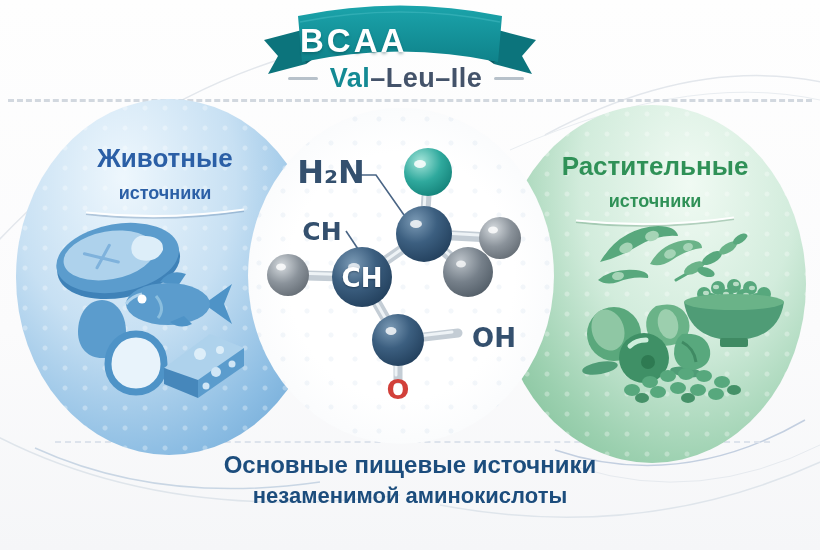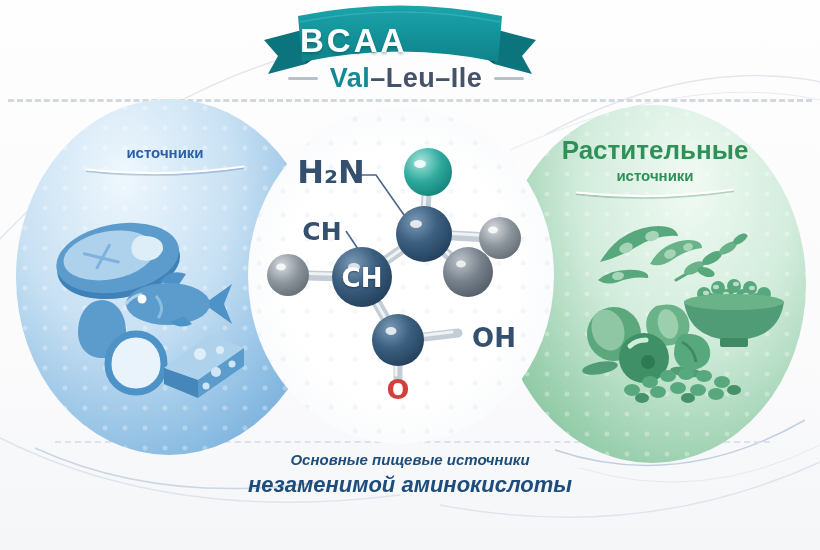--- a/index.html
+++ b/index.html
@@ -44,42 +44,42 @@
   .subtitle-row { position:absolute; left:0; top:63px; width:812px; display:flex; align-items:center;
     justify-content:center; gap:12px; z-index:7; }
   .subtitle-line { width:30px; height:3px; border-radius:2px; background:#b7c1ca; }
   .subtitle-text { font-size:27px; font-weight:800; letter-spacing:0.5px; }
   .subtitle-text .val { color:#148a94; }
   .subtitle-text .rest { color:#44536a; }
 
   
   .panel-head { position:absolute; z-index:4; width:220px; text-align:center; }
   .panel-head .line1 { font-size:26px; font-weight:800; }
-  .panel-head .line2 { font-size:15px; font-weight:700; margin-top:1px; }
+  .panel-head .line2 { font-size:18px; font-weight:700; margin-top:9px; }
   .head-left { left:55px; top:143px; color:#2b5fa6; }
-  .head-right { left:545px; top:135px; color:#2f9157; }
+  .head-right { left:545px; top:151px; color:#2f9157; }
   .swoosh { margin:4px auto 0; display:block; }
 
   
   .food { position:absolute; z-index:4; }
 
   
   .molecule { position:absolute; left:250px; top:115px; z-index:5; }
   .mol-label { position:absolute; z-index:6; transform:translate(-50%,-50%);
     font-family:"DejaVu Sans","Liberation Sans",sans-serif; font-weight:700; color:#34506e; }
   .lbl-amine   { left:331px; top:172px; font-size:32px; }
   .lbl-ch-left { left:322px; top:231px; font-size:25px; }
   .lbl-ch-ball { left:362px; top:278px; font-size:26px; color:#ffffff; text-shadow:0 1px 2px rgba(10,30,50,0.5); }
   .lbl-oh      { left:494px; top:338px; font-size:26px; }
   .lbl-o       { left:398px; top:389px; font-size:27px; color:#d2403a; font-weight:800; }
 
   
   .footer { position:absolute; left:0; top:451px; width:820px; text-align:center; z-index:6; color:#1c4d7d; }
-  .footer .f1 { font-size:15px; font-weight:700;font-style:italic; }
-  .footer .f2 { margin-top:4px; font-size:22px; font-weight:700; display:flex; justify-content:center; gap:21px;font-style:italic; }
+  .footer .f1 { font-size:24px; font-weight:700; }
+  .footer .f2 { margin-top:4px; font-size:22px; font-weight:700; display:flex; justify-content:center; gap:21px; }
   .footer .f2 .bold { font-weight:800; }
 </style>
 </head>
 <body>
 
 <div class="stage">
 
   <svg class="arcs" width="820" height="550" viewBox="0 0 820 550">
     <path d="M-15,255 Q130,95 320,48" fill="none" stroke="#e3e7ec" stroke-width="1.5"></path>
     <path d="M545,135 Q700,52 835,85" fill="none" stroke="#e3e7ec" stroke-width="1.5"></path>
@@ -114,20 +114,21 @@
   </svg>
   <div class="banner-title">BCAA</div>
 
   <div class="subtitle-row">
     <span class="subtitle-line"></span>
     <span class="subtitle-text"><span class="val">Val</span><span class="rest">–Leu–Ile</span></span>
     <span class="subtitle-line"></span>
   </div>
 
   <div class="panel-head head-left">
+    <div class="line1">Животные</div>
     <div class="line2">источники</div>
     <svg class="swoosh" width="170" height="14" viewBox="0 0 170 14">
       <path d="M6,6 Q85,15 164,3" fill="none" stroke="rgba(47,90,140,0.28)" stroke-width="2"></path>
       <path d="M6,4.5 Q85,13 164,1.5" fill="none" stroke="rgba(255,255,255,0.95)" stroke-width="2.2"></path>
     </svg>
   </div>
 
   <div class="panel-head head-right">
     <div class="line1">Растительные</div>
     <div class="line2">источники</div>

